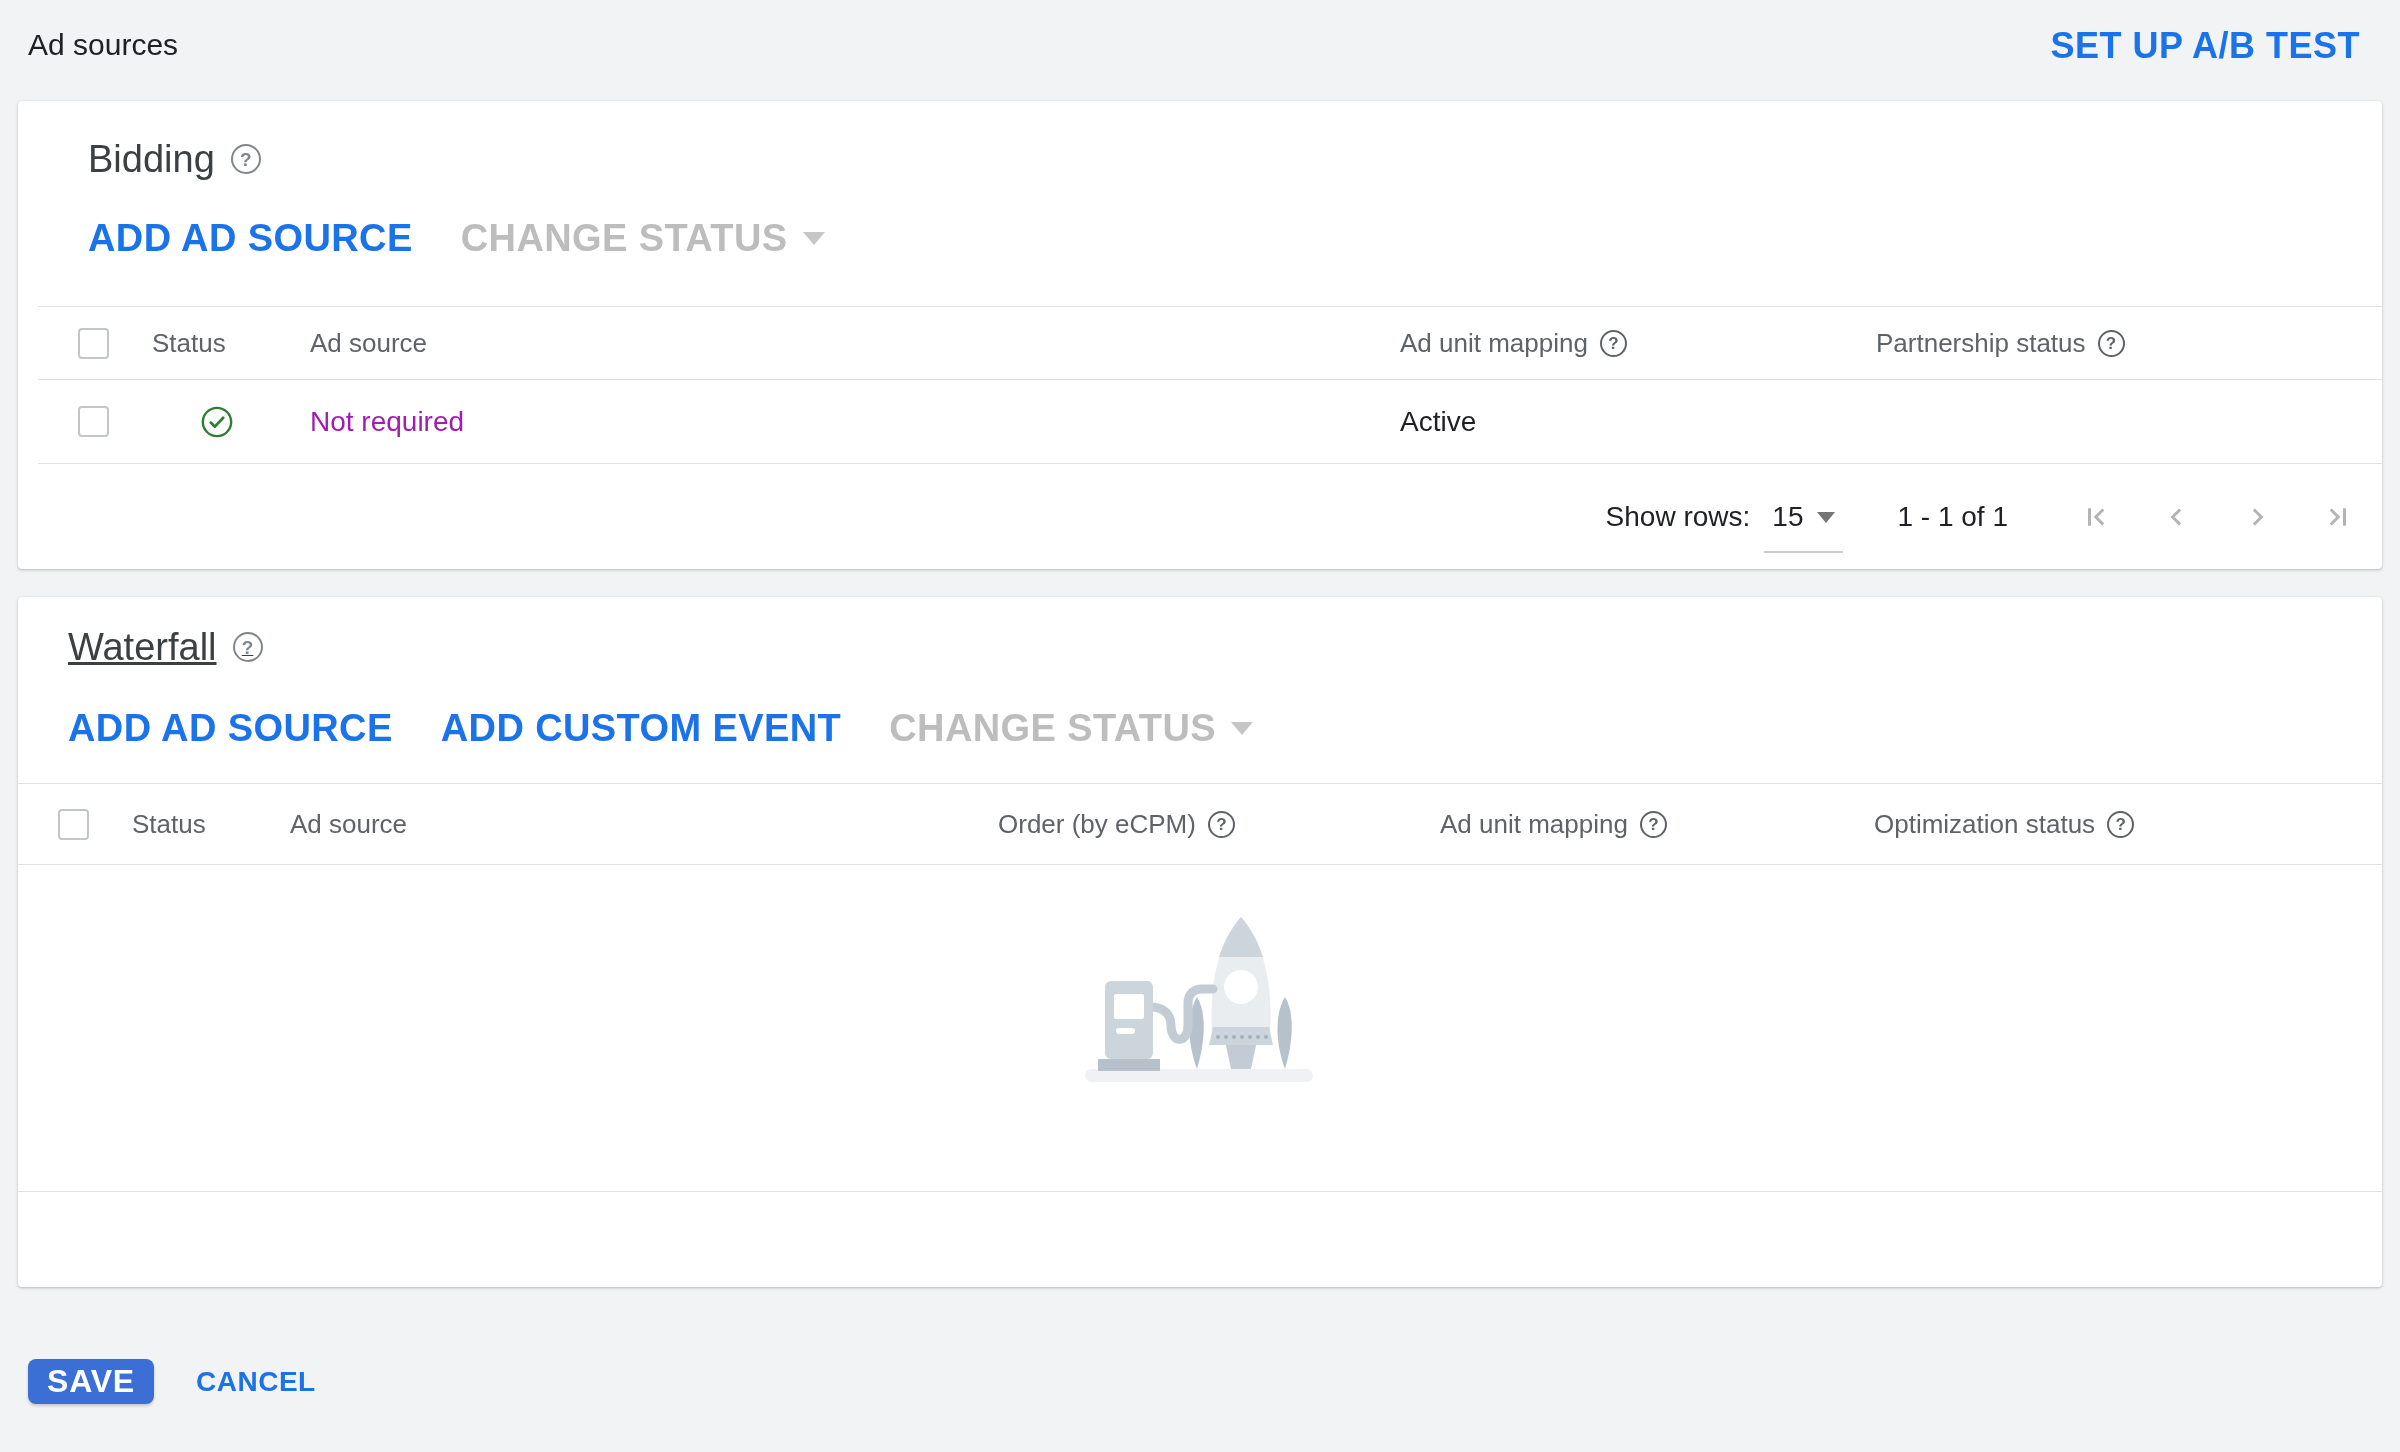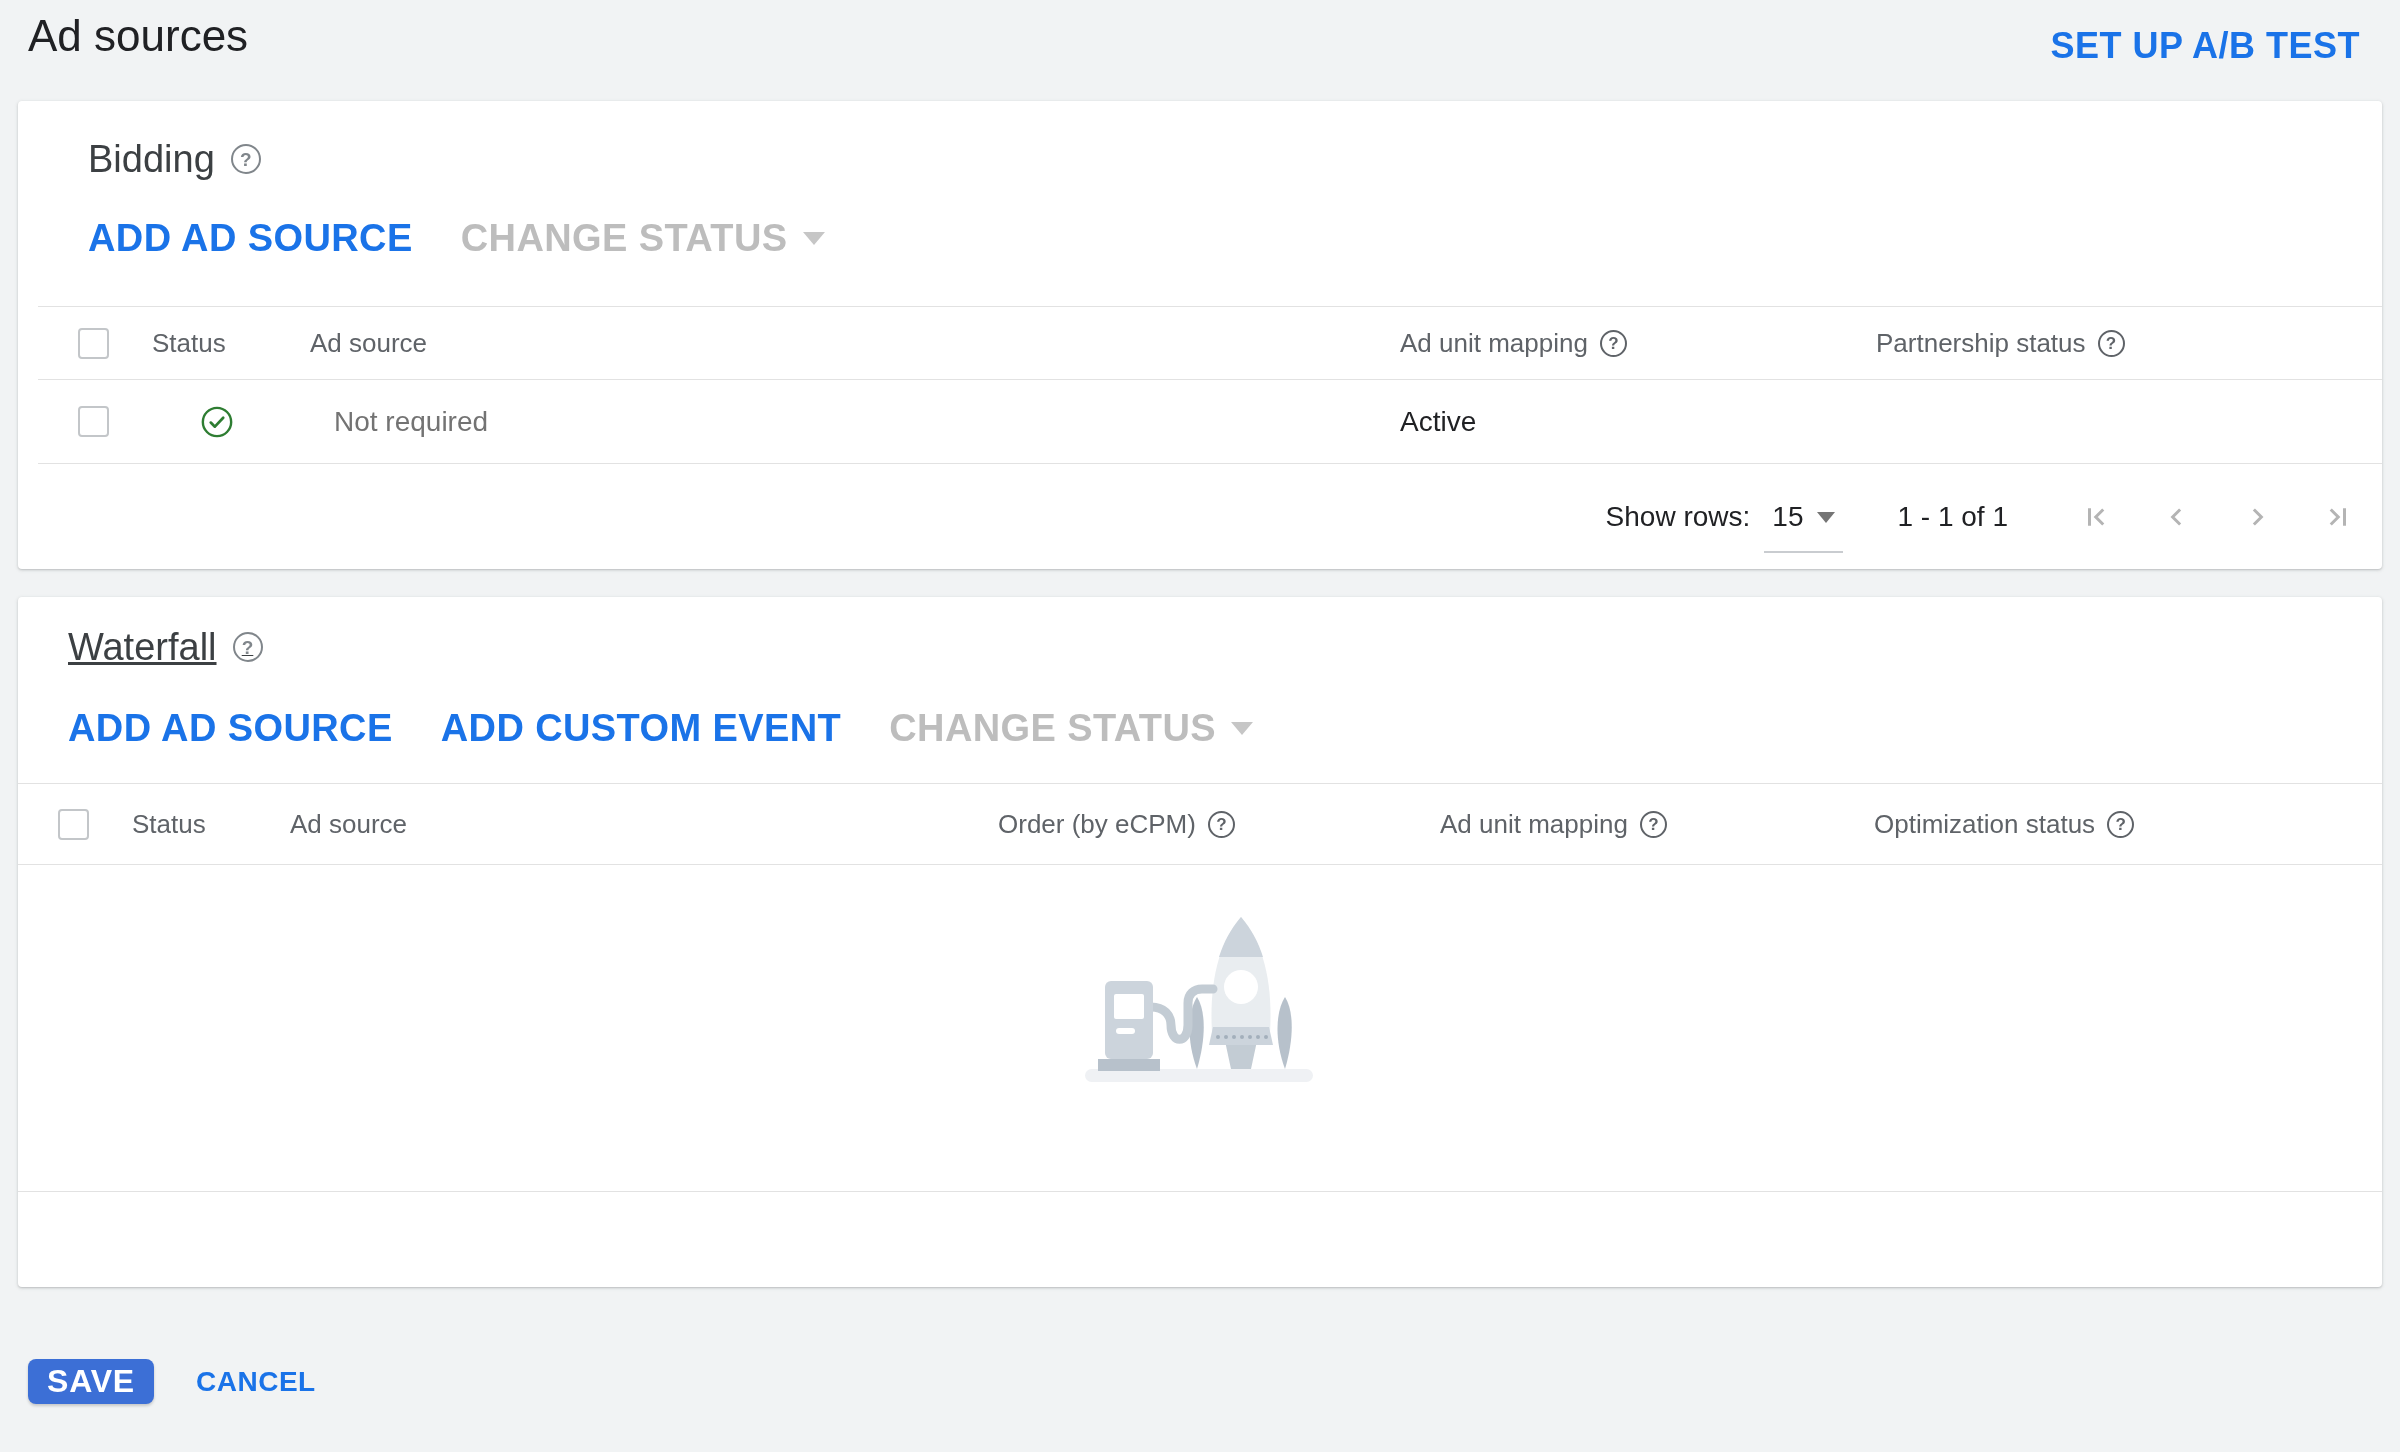--- a/index.html
+++ b/index.html
@@ -10,21 +10,21 @@
     color: #202124;
     overflow: hidden;
   }
   * { box-sizing: border-box; }
 
   
   .topbar {
     display: flex; justify-content: space-between; align-items: flex-start;
     padding: 8px 40px 0 28px; height: 101px;
   }
-  .page-title { font-size: 44px; line-height: 56px; color: #202124; font-weight: 400; }
+  .page-title { font-size: 30px; line-height: 56px; color: #202124; font-weight: 400; margin-top: 9px; }
   .ab-link {
     margin-top: 22px; font-size: 36px; line-height: 32px; font-weight: bold;
     color: var(--link-blue, #1a73e8); letter-spacing: 0.5px; cursor: pointer; text-decoration: none;
   }
 
   
   .card {
     background: #fff; margin: 0 18px; border-radius: 4px;
     box-shadow: 0 1px 2px rgba(60,64,67,0.22), 0 1px 4px rgba(60,64,67,0.12);
   }
@@ -76,21 +76,21 @@
 
   .cb-cell { padding-left: 40px; display: flex; align-items: center; }
   .checkbox {
     width: 31px; height: 31px; border: 2px solid #c3c6c9; border-radius: 4px;
     background: #fff; cursor: pointer; flex: none;
   }
   .col-label { display: inline-flex; align-items: center; gap: 12px; }
 
   .data-row { height: 84px; border-bottom: 1px solid #e2e2e2; font-size: 28px; color: #202124; }
   .status-icon-cell { padding-left: 48px; display: flex; align-items: center; }
-  .muted { color: #737373; margin-left: 24px; }
+  .muted { color: #a21caf; }
 
   
   .pagination {
     height: 106px; display: flex; align-items: center; justify-content: flex-end;
     padding-right: 30px; font-size: 28px; color: #202124; margin-left: 20px;
   }
   .show-rows-label { margin-right: 18px; }
   .rows-select {
     position: relative; display: inline-flex; align-items: center; gap: 14px;
     padding: 0 4px; cursor: pointer;

